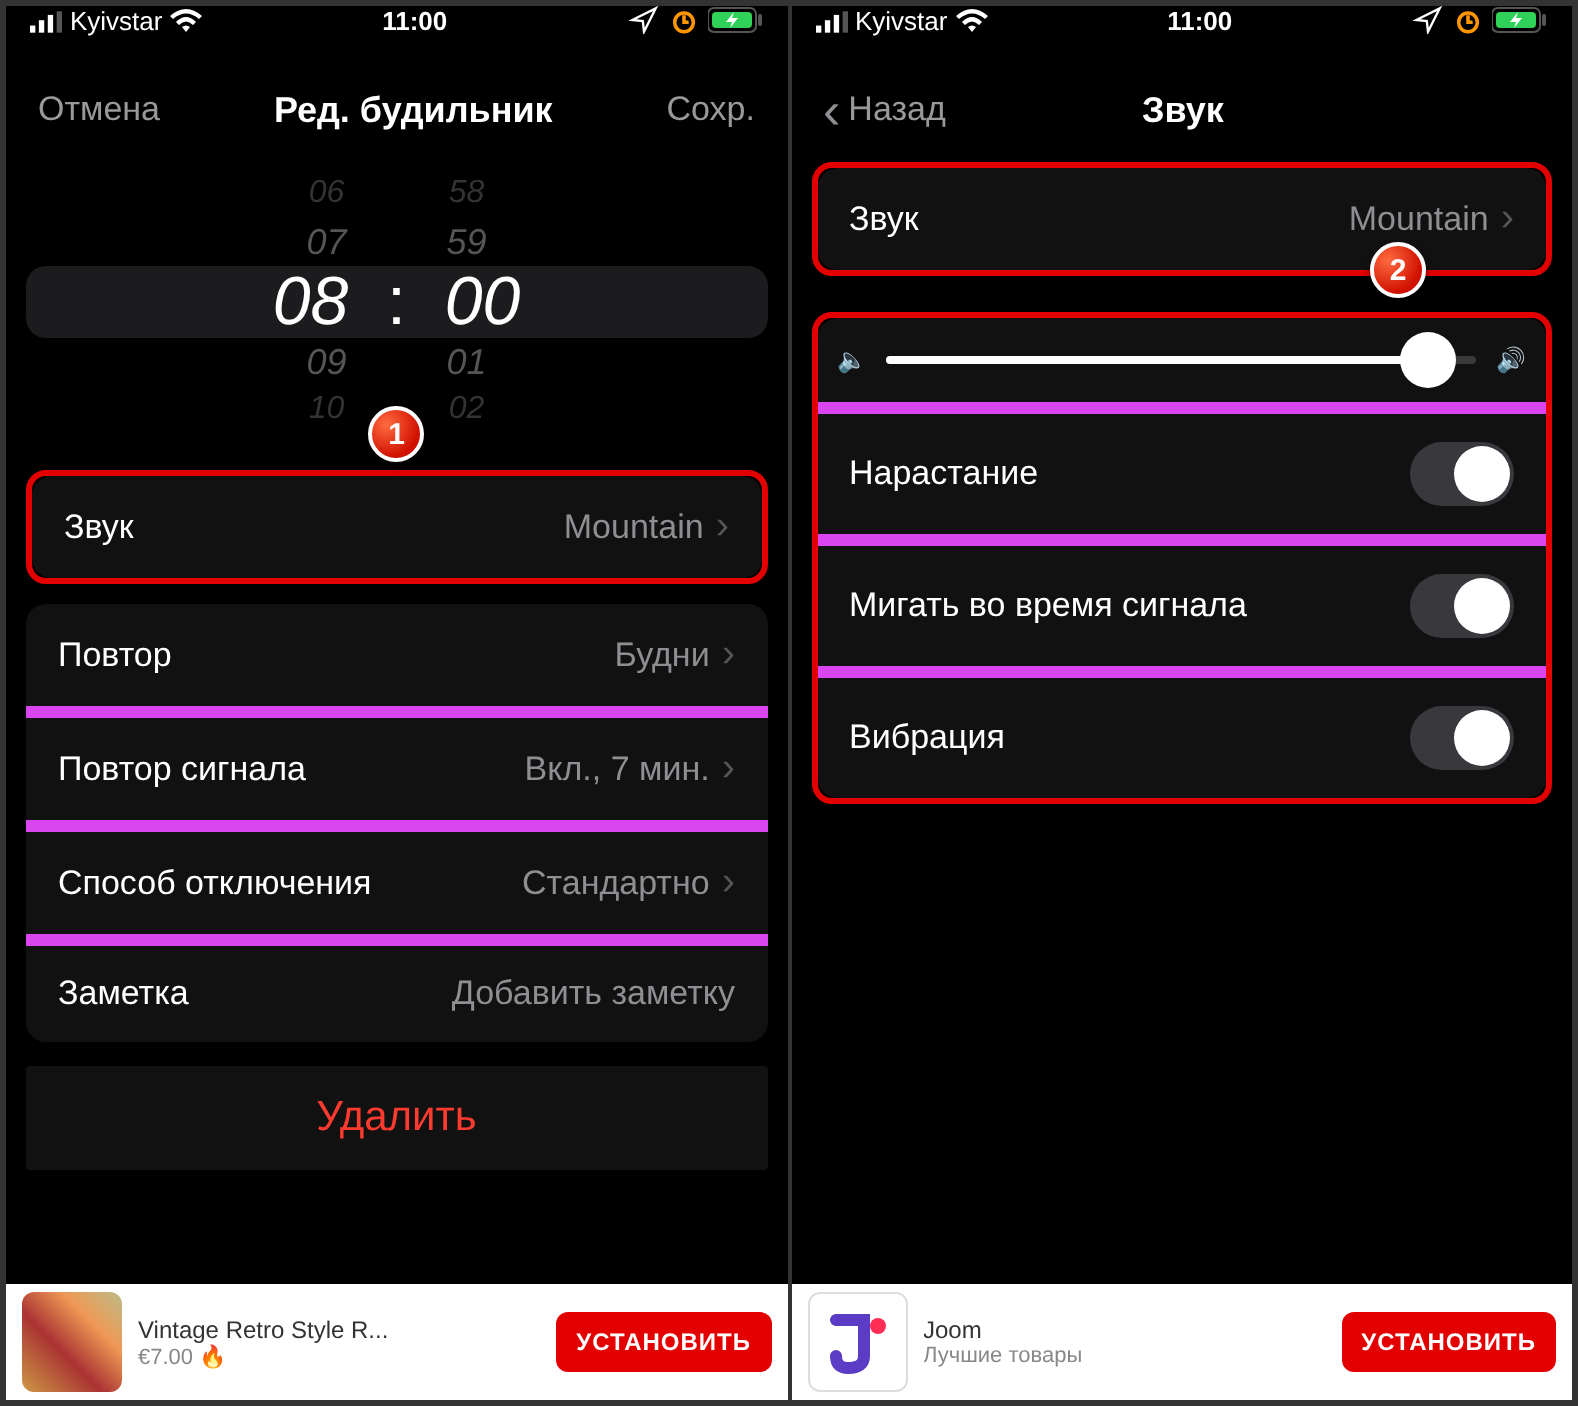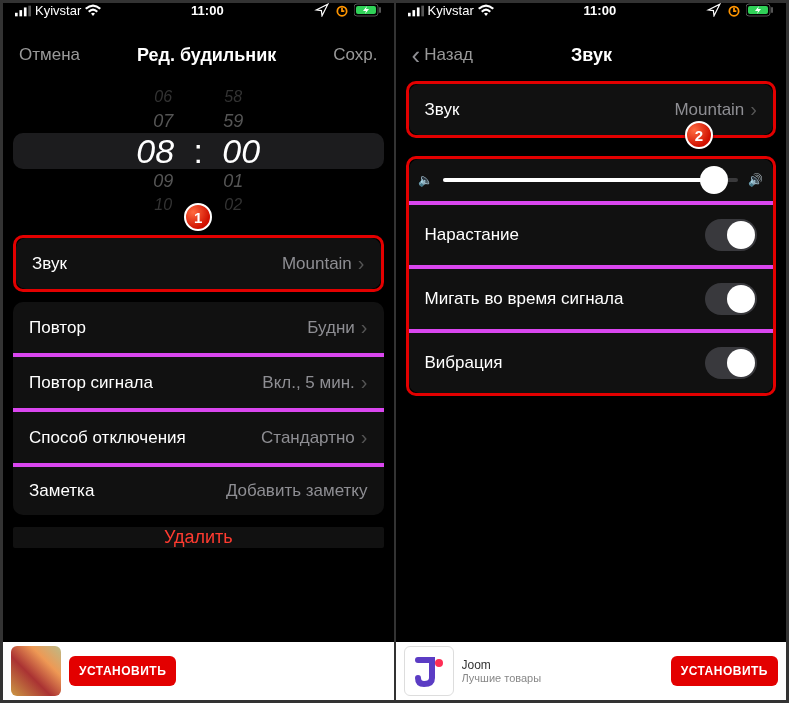--- a/index.html
+++ b/index.html
@@ -82,28 +82,28 @@
     border-radius: 10px;
     margin-top: 10px;
     padding: 14px 16px;
     display: flex;
     align-items: center;
     justify-content: space-between;
     font-size: 17px;
   }
   .cell .label { color: #fff; }
   .cell .value { color: #8e8e93; display:flex; align-items:center; gap:6px;}
-  .cell.grouped { border-radius: 0; margin-top:0; border-top:4px solid #d946ef;}
+  .cell.grouped { border-radius: 0; margin-top:0; border-top:6px solid #d946ef;}
   .group { background:#111; border-radius:10px; margin-top:10px; overflow:hidden;}
   .group .cell { background: transparent; margin-top:0; border-radius:0;}
   .group .cell:first-child { border-top:none;}
   .chevron { color:#555; font-size:20px; }
   .delete {
     background:#111; border-radius:2px; margin-top:12px;
-    text-align:center; color:#ff3b30; font-size:18px;
+    text-align:center; color:#ff3b30; padding:14px; font-size:21px;
   }
   
   .hlbox {
     border: 3px solid #e30000;
     border-radius: 10px;
     position: relative;
   }
   .badge {
     position: absolute;
     width: 28px; height: 28px;
@@ -257,21 +257,21 @@
         <div class="cell">
           <span class="label">Повтор</span>
           <span class="value">
               <span>Будни</span>
               <span class="chevron">›</span>
             </span>
         </div>
         <div class="cell grouped">
           <span class="label">Повтор сигнала</span>
           <span class="value">
-              <span>Вкл., 5 мин.</span>
+              <span>Вкл., 7 мин.</span>
               <span class="chevron">›</span>
             </span>
         </div>
         <div class="cell grouped">
           <span class="label">Способ отключения</span>
           <span class="value">
               <span>Стандартно</span>
               <span class="chevron">›</span>
             </span>
         </div>
@@ -281,20 +281,24 @@
               <span>Добавить заметку</span>
             </span>
         </div>
       </div>
 
       <div class="delete">Удалить</div>
     </div>
 
     <div class="ad">
       <div class="ad-thumb"></div>
+      <div class="ad-text">
+        <div class="ad-title">Vintage Retro Style R...</div>
+        <div class="ad-sub">€7.00 🔥</div>
+      </div>
       <div class="ad-btn">УСТАНОВИТЬ</div>
     </div>
   </div>
 
   <div class="screen">
     <div class="statusbar">
       <div class="sb-left">
         <svg class="icon" viewBox="0 0 18 12">
             <rect x="0" y="8" width="3" height="4" fill="#fff"></rect>
             <rect x="5" y="5" width="3" height="7" fill="#fff"></rect>

